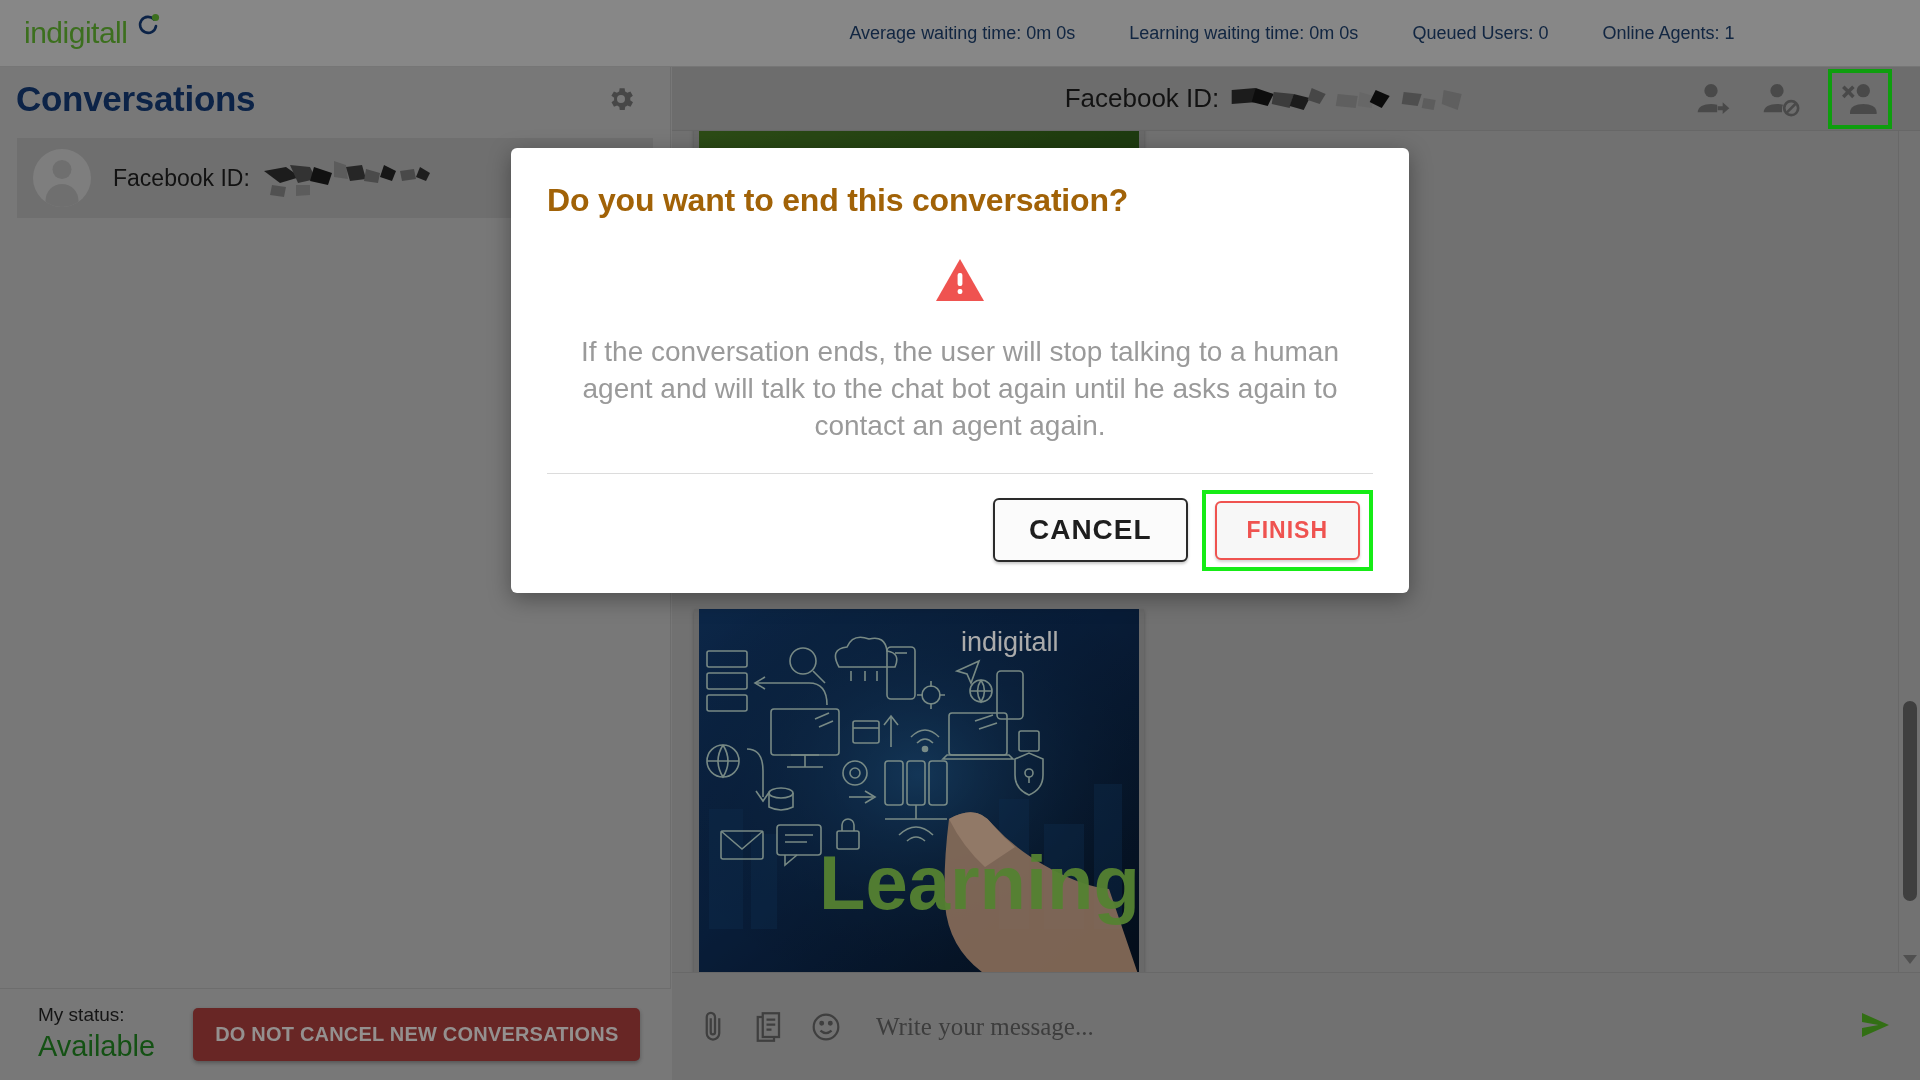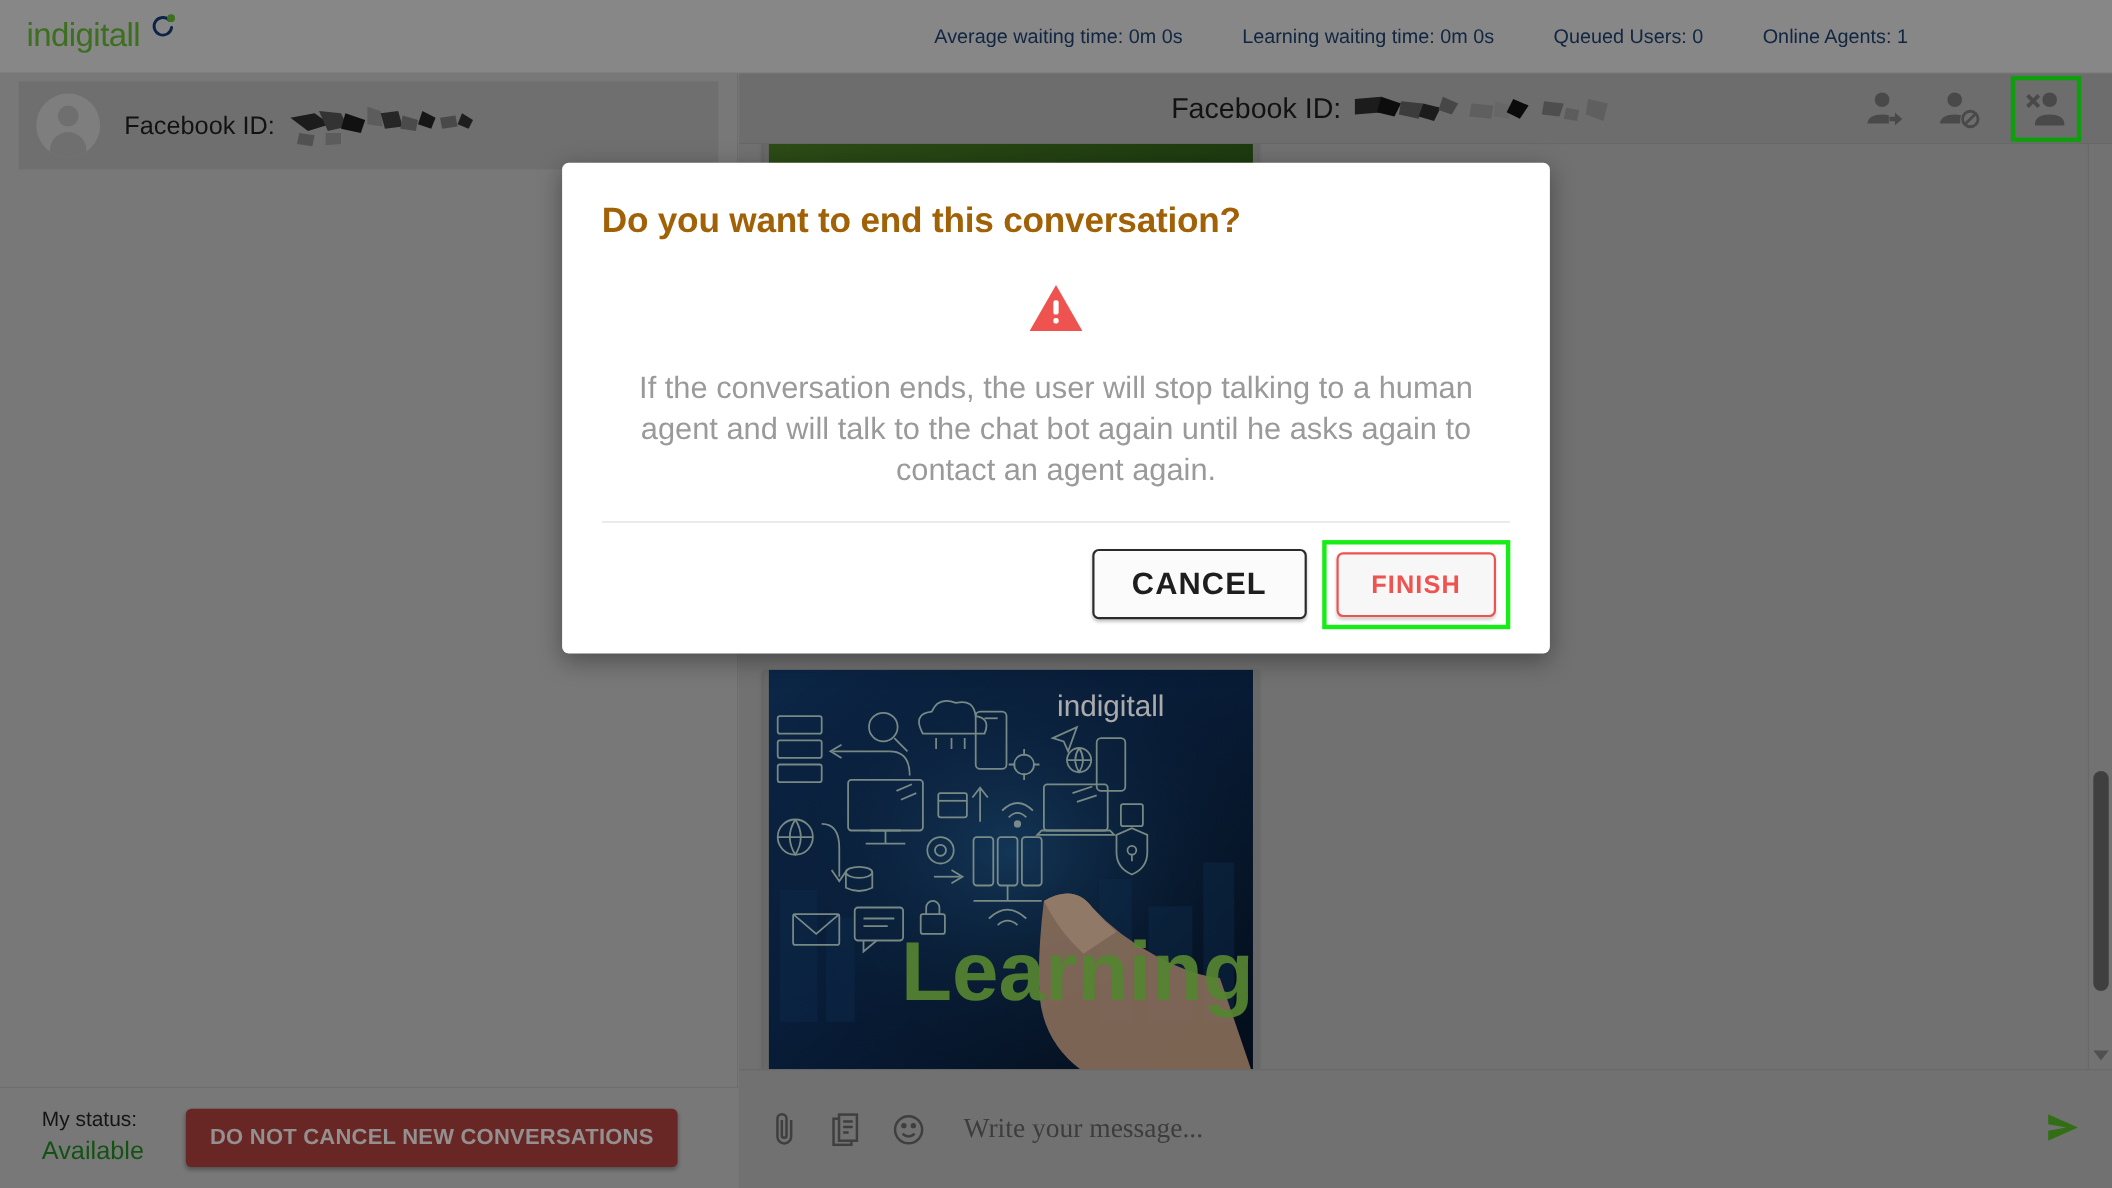--- a/index.html
+++ b/index.html
@@ -96,21 +96,21 @@
   
   .statusbar {
     position: absolute; left: 0; bottom: 0;
     width: 671px; height: 92px;
     background: #b4b4b4;
     border-top: 1px solid #a3a3a3;
     display: flex; align-items: center;
   }
   .mystatus { margin-left: 38px; line-height: 1.3; }
   .mystatus .lbl { font-size: 19px; color: #1e1e1e; }
-  .mystatus .val { font-size: 23px; color: #1f7a1f; }
+  .mystatus .val { font-size: 29px; color: #1f7a1f; }
   .reject-btn {
     margin-left: 38px;
     background: #9c3a38; color: #ddd7d5;
     border: none; border-radius: 5px;
     padding: 15px 22px;
     font-size: 20px; font-weight: bold;
     letter-spacing: 0.2px; cursor: pointer;
     box-shadow: 0 2px 4px rgba(0,0,0,0.3);
     font-family: "Liberation Sans", sans-serif;
   }
@@ -286,20 +286,28 @@
         <span>0</span>
       </span>
       <span class="metric">
         <span>Online Agents:</span>
         <span>1</span>
       </span>
     </div>
   </div>
 
   <div class="sidebar">
+    <div class="sidebar-head">
+      <div class="sidebar-title">Conversations</div>
+      <span class="gear">
+        <svg width="30" height="30" viewBox="0 0 24 24" fill="#6b6b6b">
+          <path d="M19.4 13a7.6 7.6 0 0 0 0-2l2.1-1.6-2-3.5-2.5 1a7.5 7.5 0 0 0-1.7-1l-.4-2.6h-4l-.4 2.6c-.6.2-1.2.6-1.7 1l-2.5-1-2 3.5L6.5 11a7.6 7.6 0 0 0 0 2l-2.1 1.6 2 3.5 2.5-1c.5.4 1.1.8 1.7 1l.4 2.6h4l.4-2.6c.6-.2 1.2-.6 1.7-1l2.5 1 2-3.5zM12 15.2A3.2 3.2 0 1 1 15.2 12 3.2 3.2 0 0 1 12 15.2z"></path>
+        </svg>
+      </span>
+    </div>
 
     <div class="conv-item">
       <div class="avatar"></div>
       <div class="conv-text">
         <span>Facebook ID:</span>
         <span class="redact" style="width:260px;height:46px;">
           <svg width="260" height="46" viewBox="0 0 260 46">
             <g fill="#2a2a2a">
               <path d="M6 16 l22 -4 l14 10 l-20 6 z"></path>
               <path d="M32 10 l20 2 l6 12 l-18 4 z" fill="#4d4d4d"></path>

